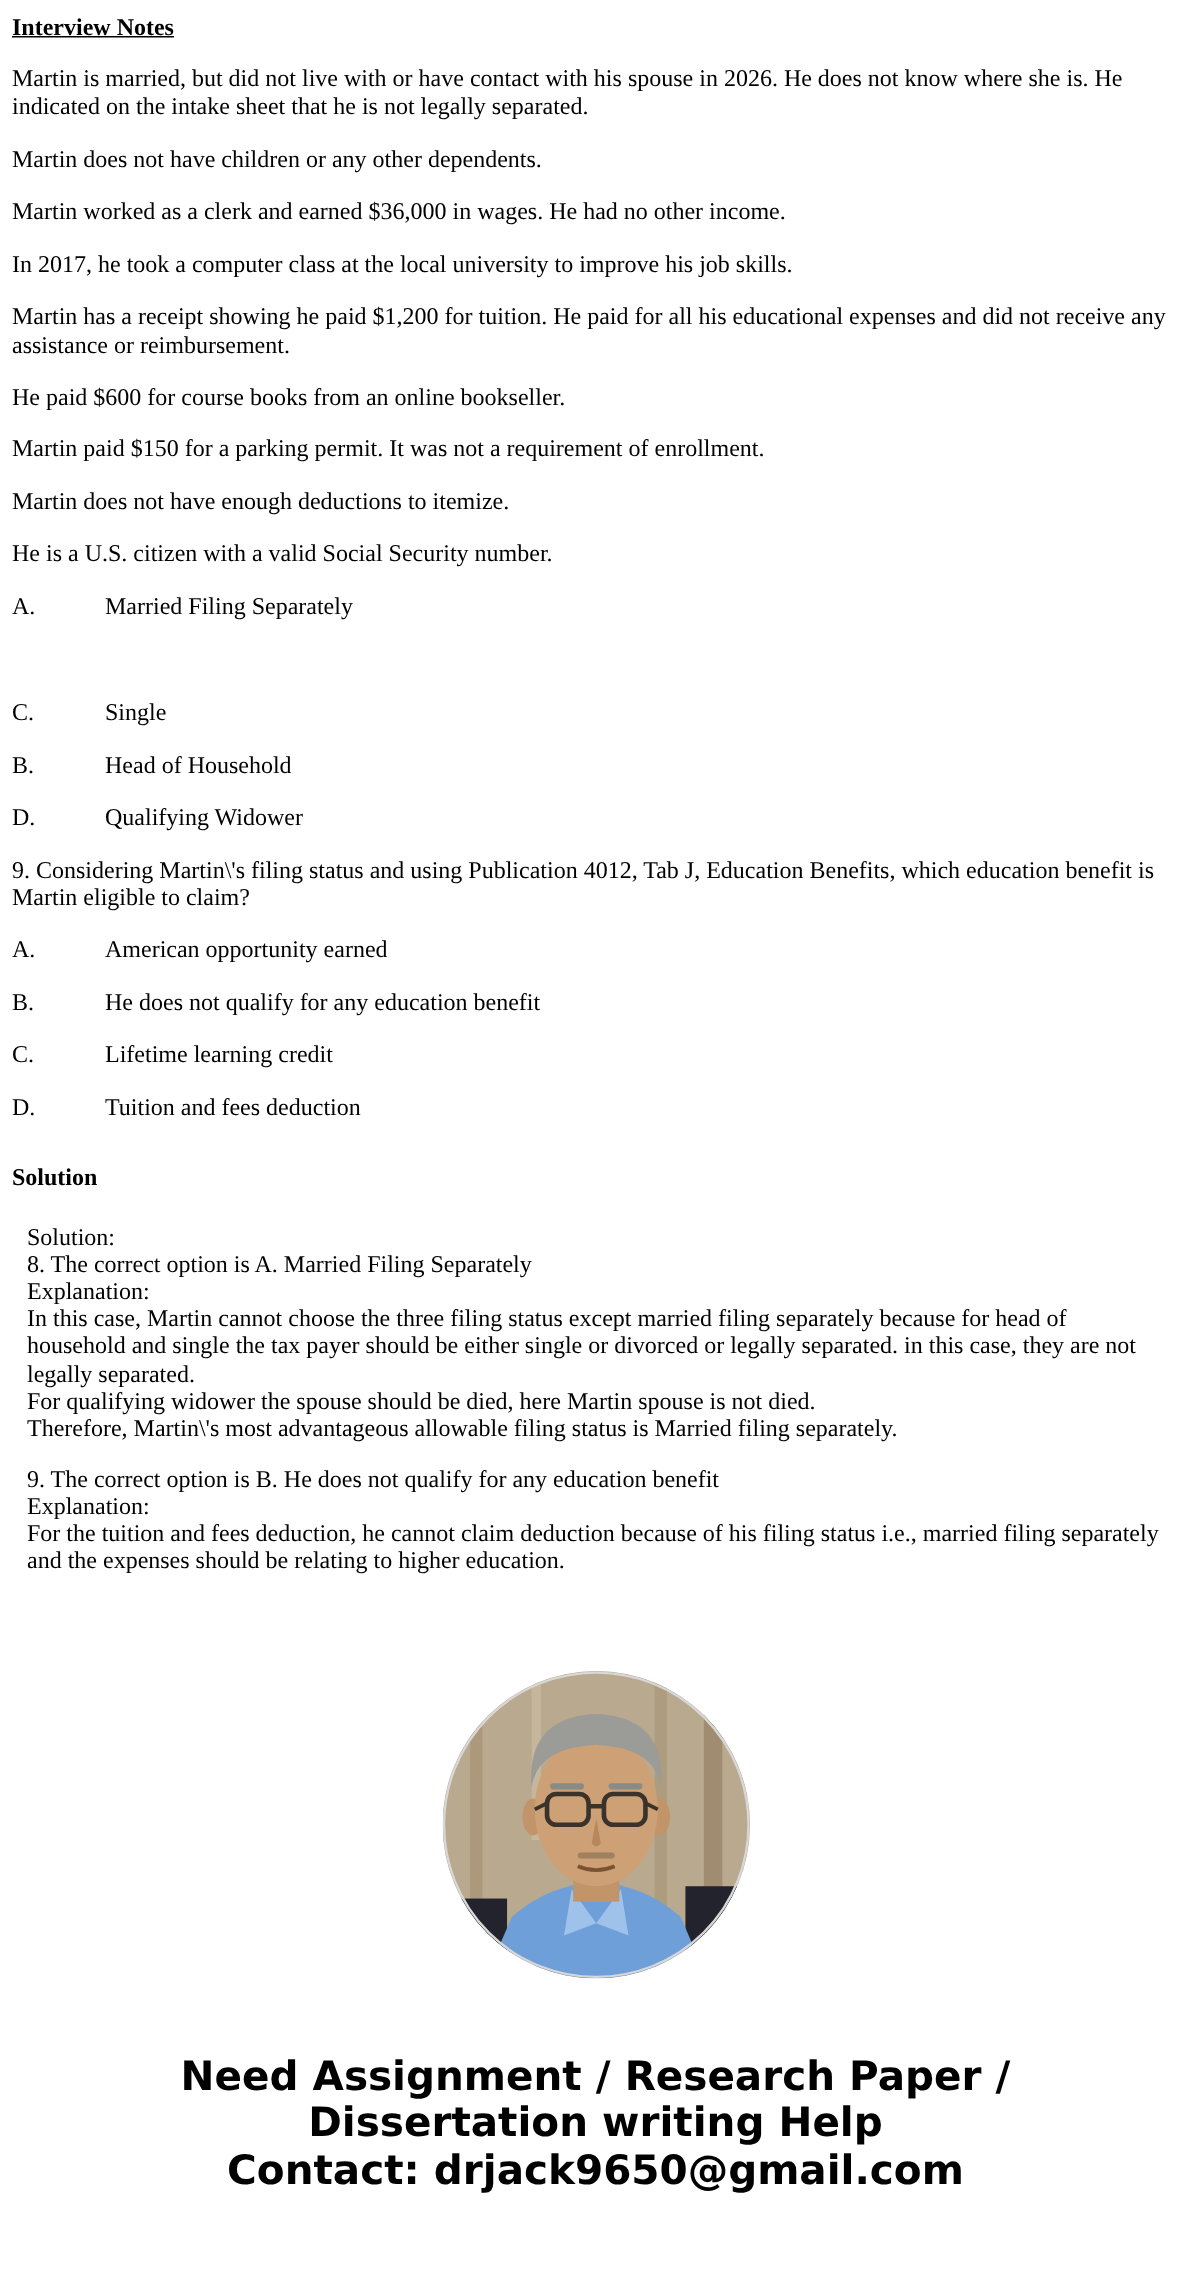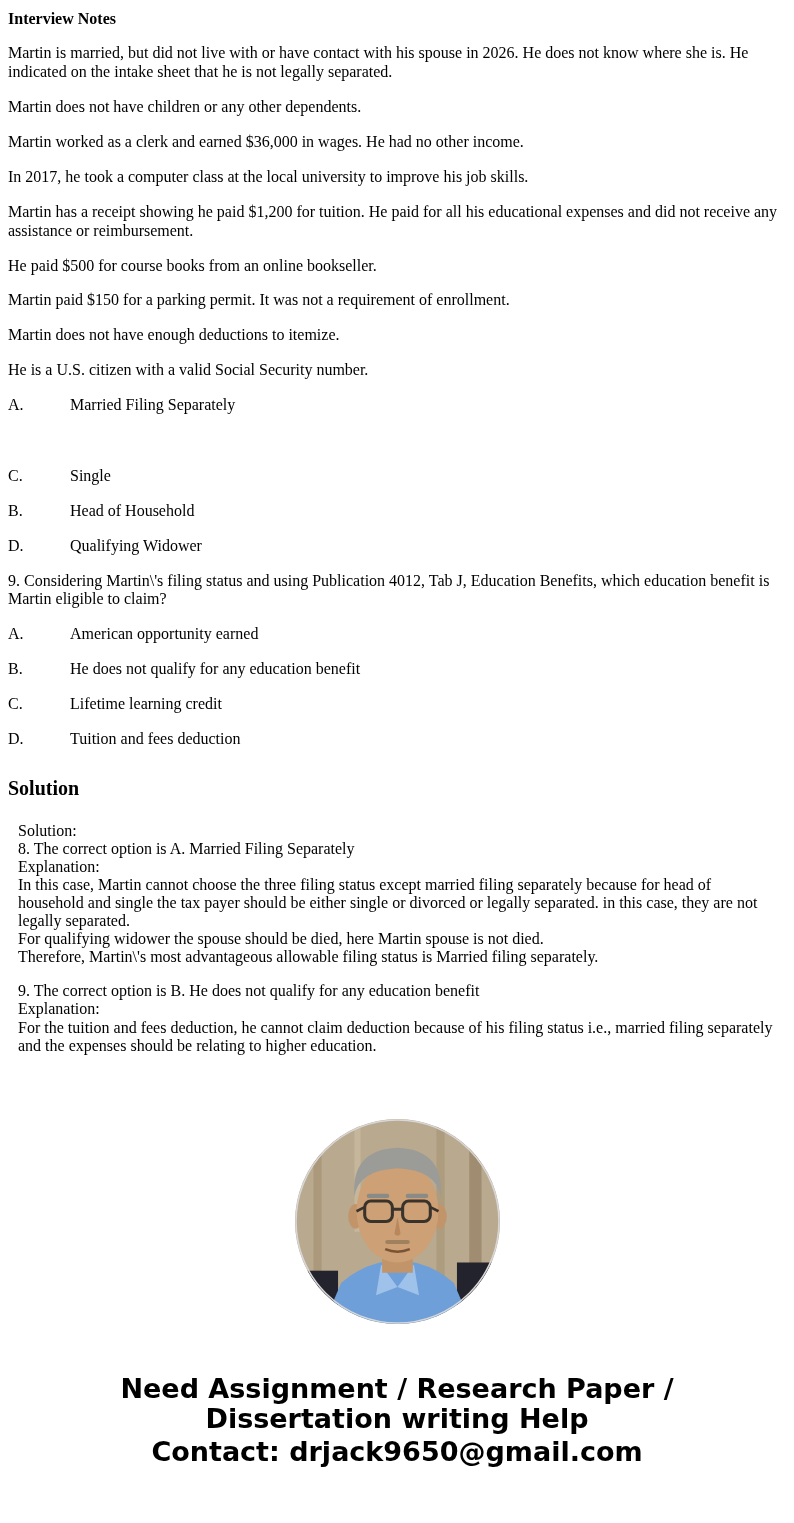--- a/index.html
+++ b/index.html
@@ -8,39 +8,40 @@
     margin: 8px;
     color: #000000;
     font-family: "Liberation Serif", serif;
     font-size: 16px;
     width: 778px;
   }
   .h-bold {
     font-weight: bold;
     margin: 2px 0 16px 0;
     line-height: 1.15;
+    text-decoration: underline;
   }
   .para {
     margin: 16px 0;
     line-height: 1.18;
   }
   .option {
     margin: 16px 0;
     line-height: 1.18;
   }
   .opt-letter {
     display: inline-block;
     width: 62px;
   }
   .gap-before {
     margin-top: 52px;
   }
   .solution-heading {
     font-family: "Liberation Serif", serif;
-    font-size: 20px;
+    font-size: 16px;
     font-weight: bold;
     margin: 28px 0 22px 0;
     line-height: 1.15;
   }
   .sol-block {
     margin: 16px 10px;
     line-height: 1.13;
   }
   .sol-line { margin: 0; }
   .portrait-wrap {
@@ -65,21 +66,21 @@
 
 <div class="doc">
 
   <p class="h-bold">Interview Notes</p>
 
   <p class="para">Martin is married, but did not live with or have contact with his spouse in 2026. He does not know where she is. He indicated on the intake sheet that he is not legally separated.</p>
   <p class="para">Martin does not have children or any other dependents.</p>
   <p class="para">Martin worked as a clerk and earned $36,000 in wages. He had no other income.</p>
   <p class="para">In 2017, he took a computer class at the local university to improve his job skills.</p>
   <p class="para">Martin has a receipt showing he paid $1,200 for tuition. He paid for all his educational expenses and did not receive any assistance or reimbursement.</p>
-  <p class="para">He paid $500 for course books from an online bookseller.</p>
+  <p class="para">He paid $600 for course books from an online bookseller.</p>
   <p class="para">Martin paid $150 for a parking permit. It was not a requirement of enrollment.</p>
   <p class="para">Martin does not have enough deductions to itemize.</p>
   <p class="para">He is a U.S. citizen with a valid Social Security number.</p>
 
 
   <p class="option">
     <span class="opt-letter">A.</span><span>Married Filing Separately</span>
   </p>
   <p class="option gap-before">
     <span class="opt-letter">C.</span><span>Single</span>

